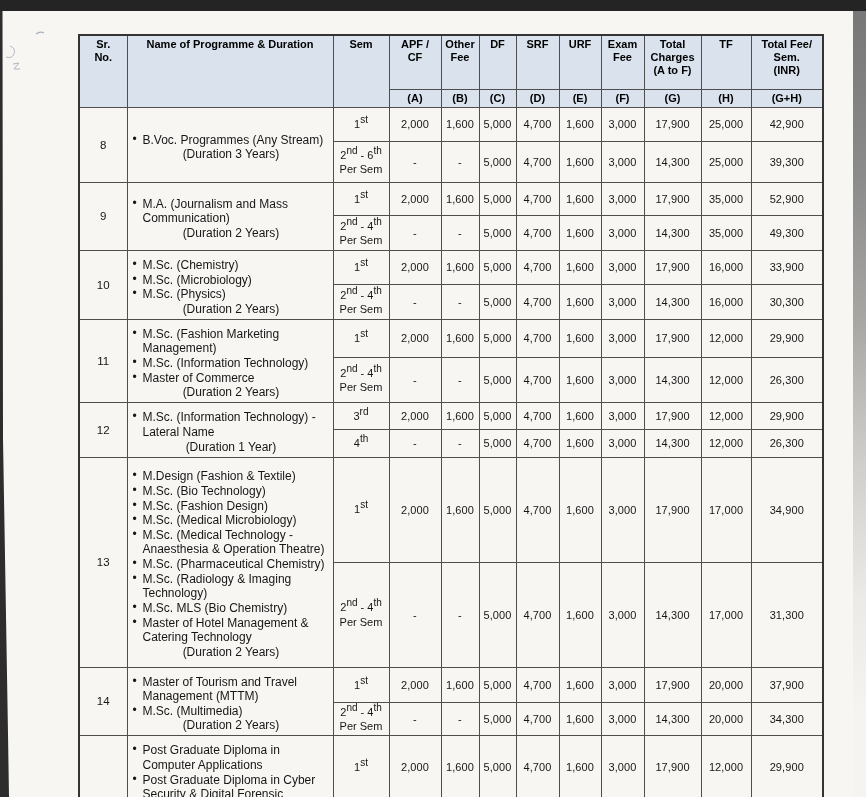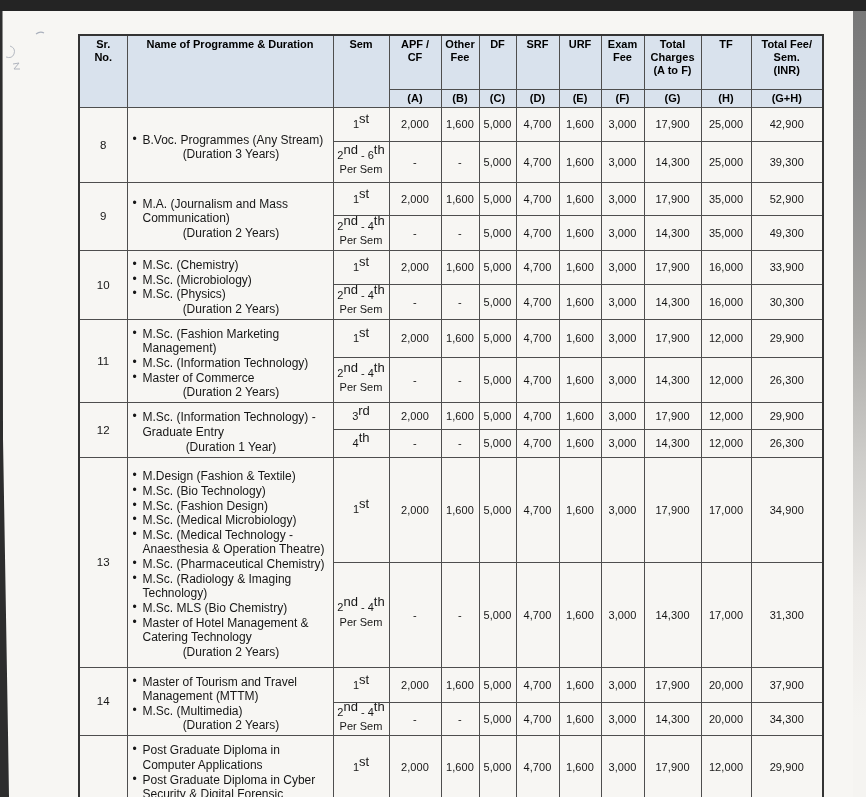--- a/index.html
+++ b/index.html
@@ -56,21 +56,21 @@
   }
   .prog::before{
     content:"\2022";position:absolute;left:1px;top:-1px;font-size:12px;
   }
   .duration{
     font-weight:normal;text-align:center;line-height:1.25;
   }
   td.sem{
     text-align:center;vertical-align:middle;font-size:11px;line-height:1.3;
   }
-  td.sem sup{font-size:13px;line-height:0;}
+  td.sem sup{font-size:10px;line-height:0;}
   td.val{
     text-align:center;vertical-align:middle;font-size:11px;
     letter-spacing:0.1px;
   }
 </style>
 </head>
 <body>
 
 <div class="page">
   <div class="top-bar"></div>
@@ -268,21 +268,21 @@
           <td class="val">4,700</td>
           <td class="val">1,600</td>
           <td class="val">3,000</td>
           <td class="val">14,300</td>
           <td class="val">12,000</td>
           <td class="val">26,300</td>
         </tr>
         <tr style="height: 27px;">
           <td class="sr" rowspan="2">12</td>
           <td class="name" rowspan="2">
-            <div class="prog">M.Sc. (Information Technology) - Graduate Entry</div>
+            <div class="prog">M.Sc. (Information Technology) - Lateral Name</div>
             <div class="duration">(Duration 1 Year)</div>
           </td>
           <td class="sem">
             <div>3<sup>rd</sup></div>
           </td>
           <td class="val">2,000</td>
           <td class="val">1,600</td>
           <td class="val">5,000</td>
           <td class="val">4,700</td>
           <td class="val">1,600</td>

